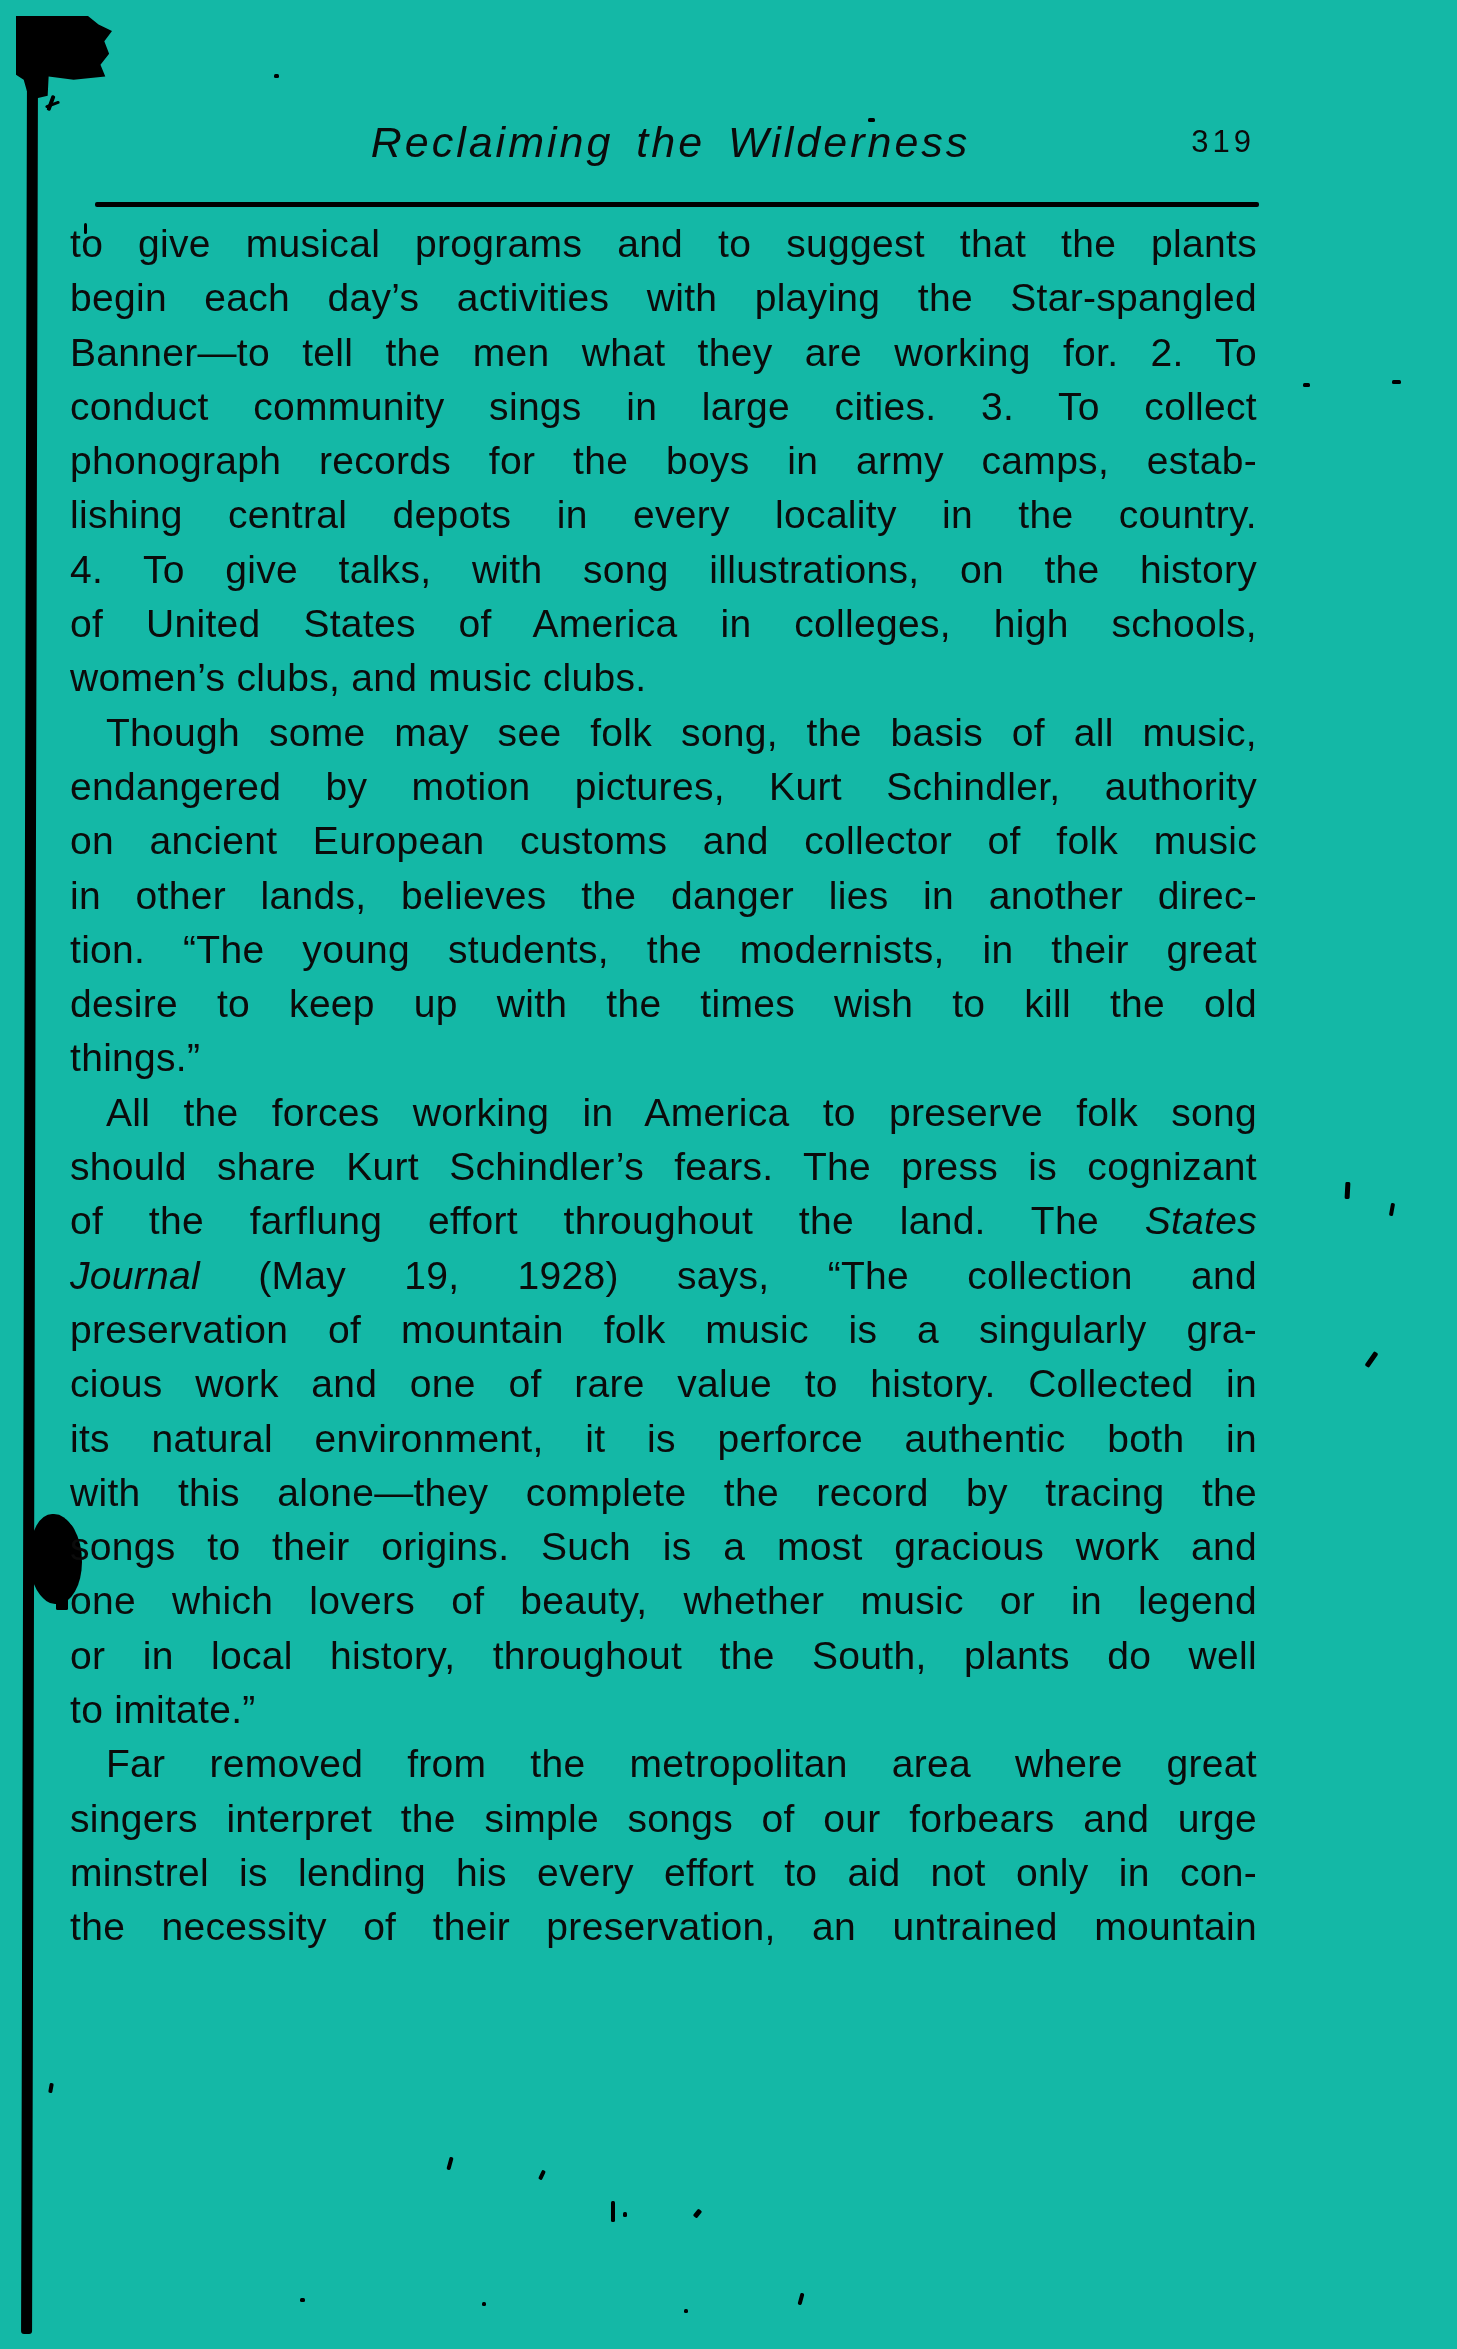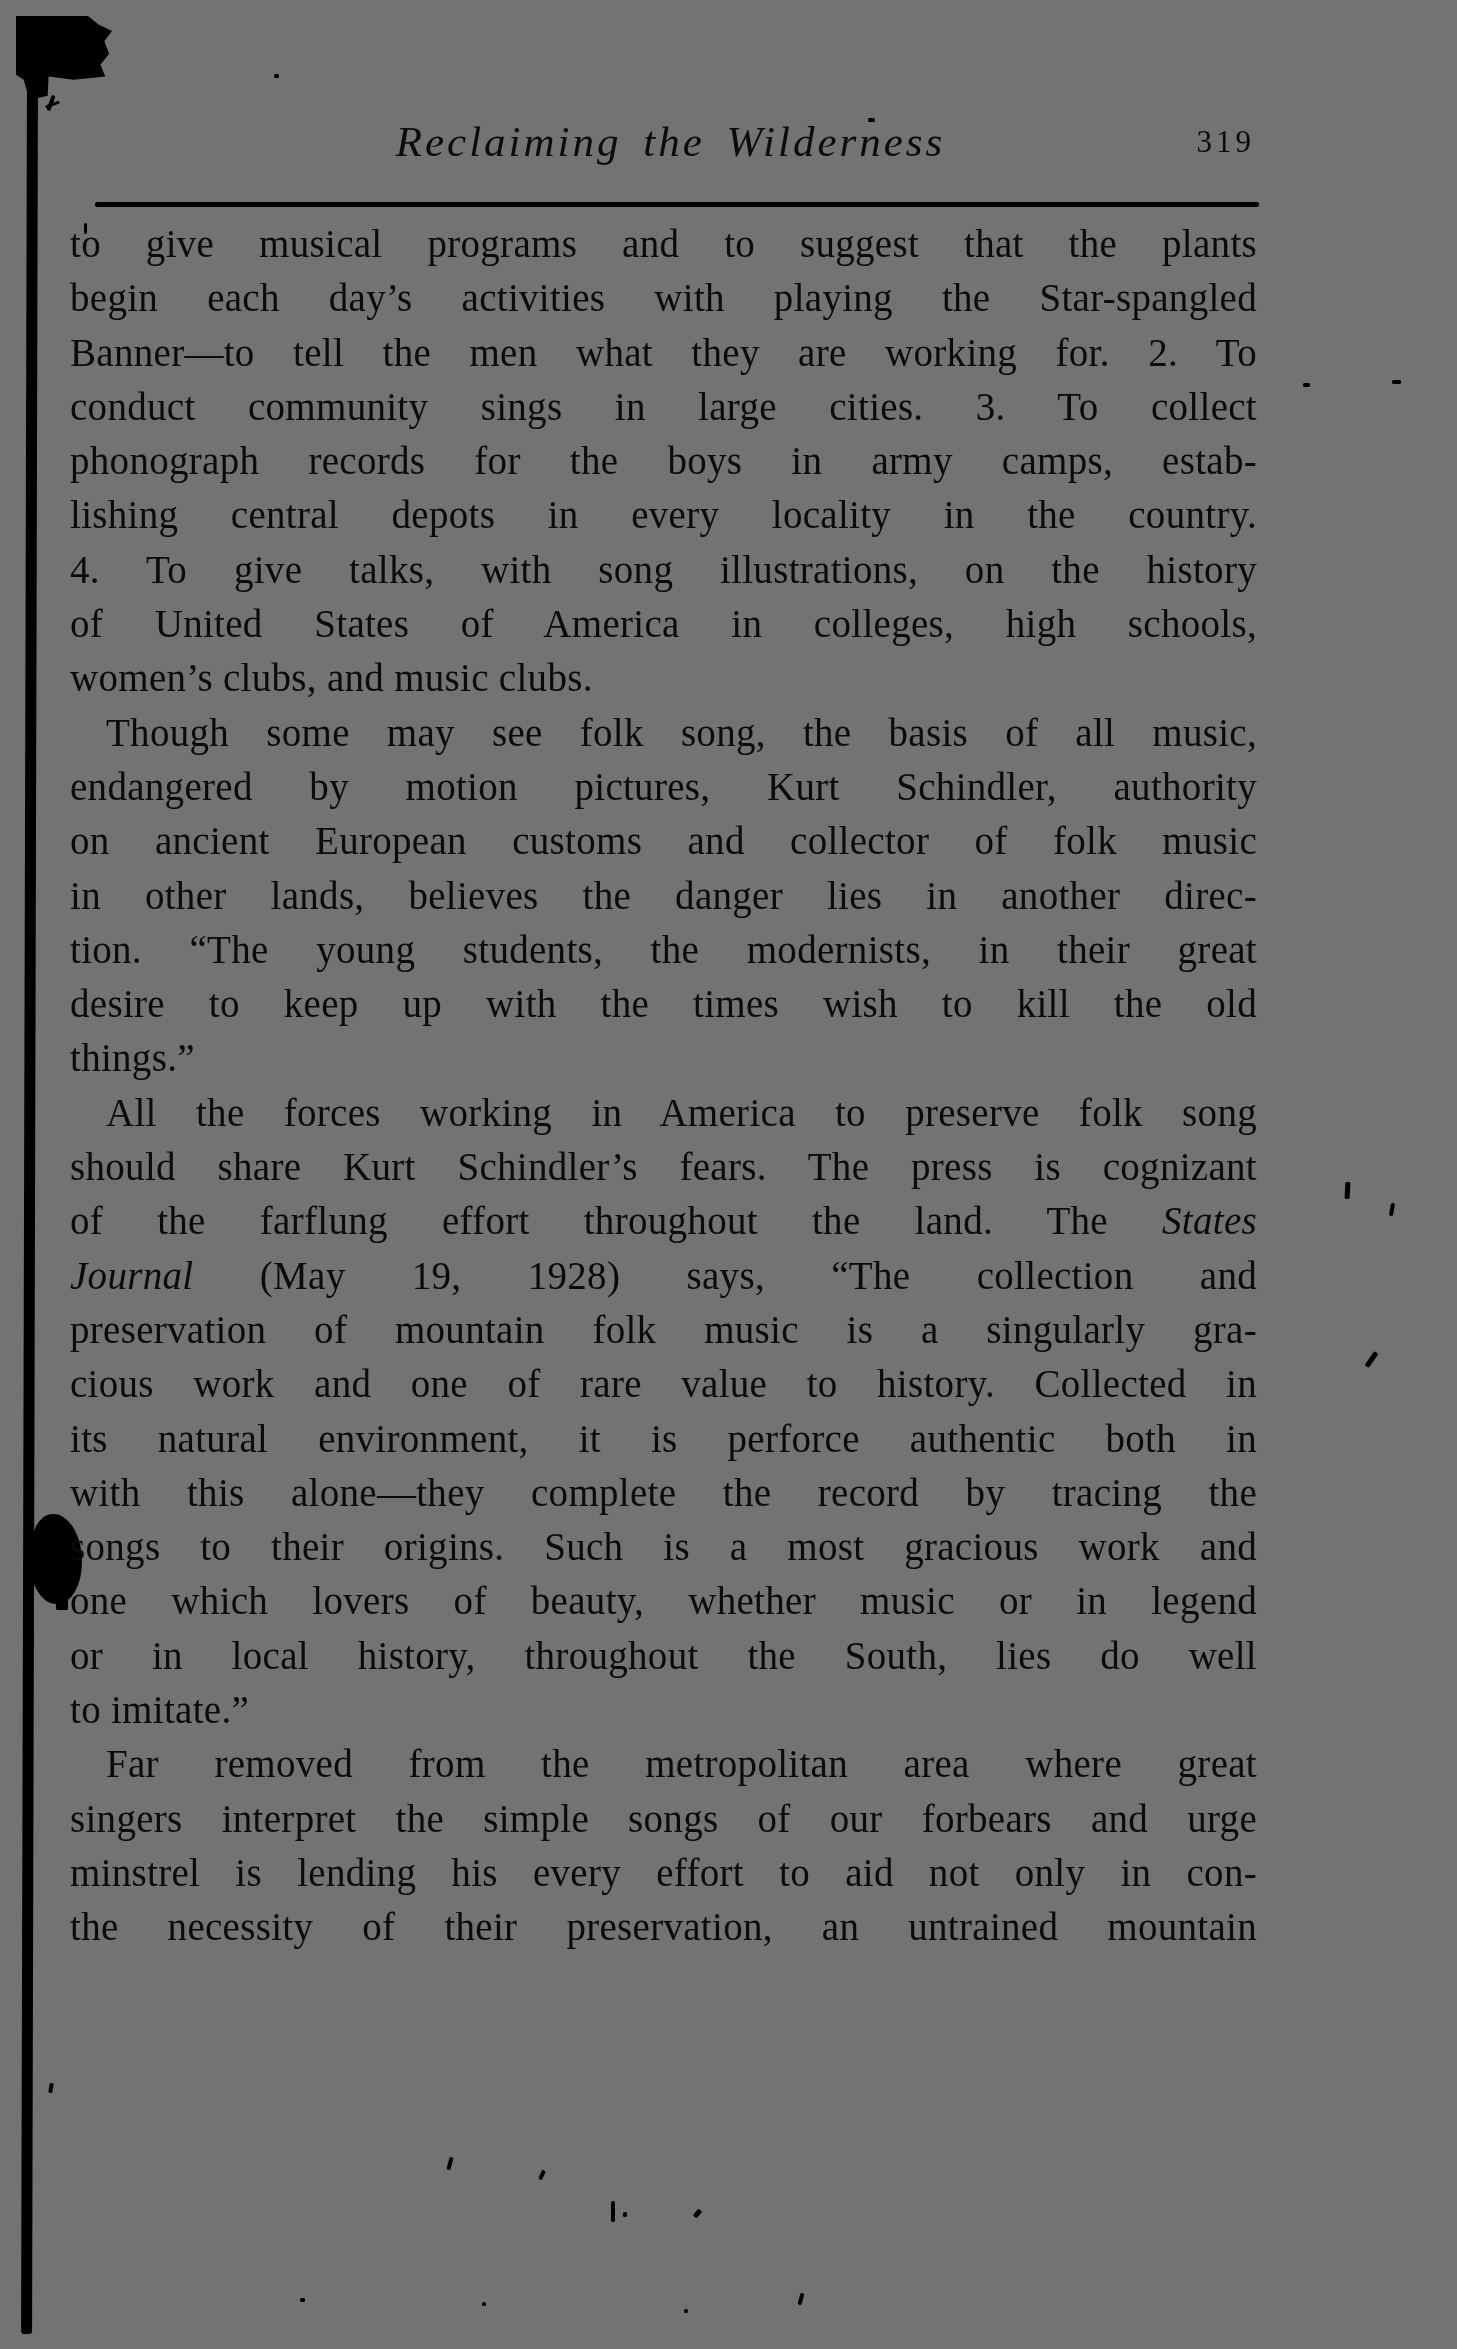--- a/index.html
+++ b/index.html
@@ -1,21 +1,21 @@
 <!DOCTYPE html>
 <html><head>
 <meta charset="utf-8">
 <style>
   html,body{margin:0;padding:0;background:#e8e8e8;}
   .page{
     position:relative;
     width:1457px;height:2349px;
-    background:#737373;
+    background:#14b8a6;
     overflow:hidden;
-    font-family:Liberation Serif, serif;
+    font-family:Liberation Sans, sans-serif;
     color:#0b0b0b;
   }
   
   .header-row{
     position:absolute;left:70px;top:118px;width:1187px;height:48px;
     line-height:48px;
   }
   .header-title{
     display:block;text-align:center;
     font-style:italic;font-size:43px;
@@ -122,21 +122,21 @@
       <div class="line j ind"><span>All the forces working in America to preserve folk song</span></div>
       <div class="line j"><span>should share Kurt Schindler’s fears. The press is cognizant</span></div>
       <div class="line j"><span>of the farflung effort throughout the land. The </span><i>States</i></div>
       <div class="line j"><i>Journal</i><span> (May 19, 1928) says, “The collection and</span></div>
       <div class="line j"><span>preservation of mountain folk music is a singularly gra-</span></div>
       <div class="line j"><span>cious work and one of rare value to history. Collected in</span></div>
       <div class="line j"><span>its natural environment, it is perforce authentic both in</span></div>
       <div class="line j"><span>with this alone—they complete the record by tracing the</span></div>
       <div class="line j"><span>songs to their origins. Such is a most gracious work and</span></div>
       <div class="line j"><span>one which lovers of beauty, whether music or in legend</span></div>
-      <div class="line j"><span>or in local history, throughout the South, lies do well</span></div>
+      <div class="line j"><span>or in local history, throughout the South, plants do well</span></div>
       <div class="line l"><span>to imitate.”</span></div>
       <div class="line j ind"><span>Far removed from the metropolitan area where great</span></div>
       <div class="line j"><span>singers interpret the simple songs of our forbears and urge</span></div>
       <div class="line j"><span>minstrel is lending his every effort to aid not only in con-</span></div>
       <div class="line j"><span>the necessity of their preservation, an untrained mountain</span></div>
     </div>
 
 </div>
 
 </body></html>

